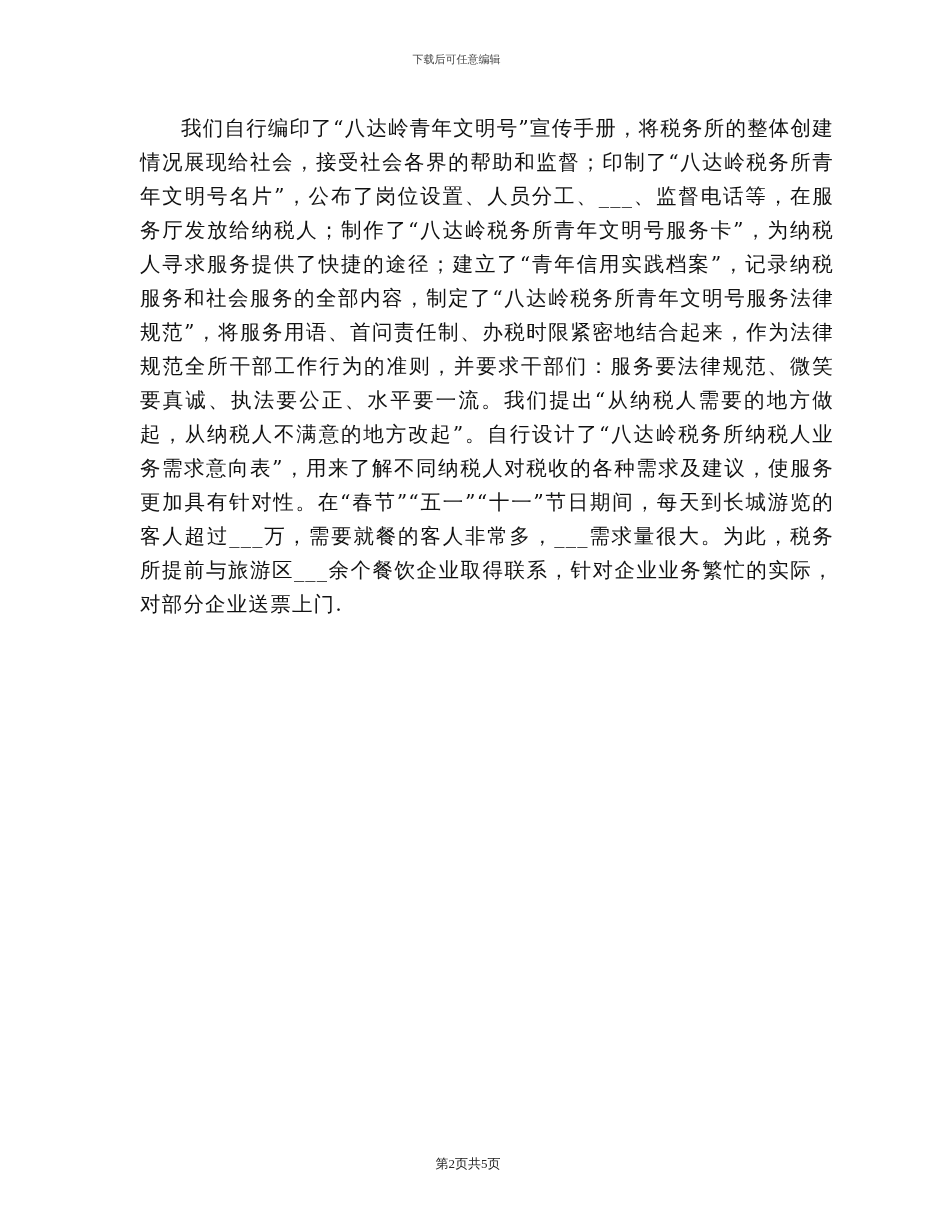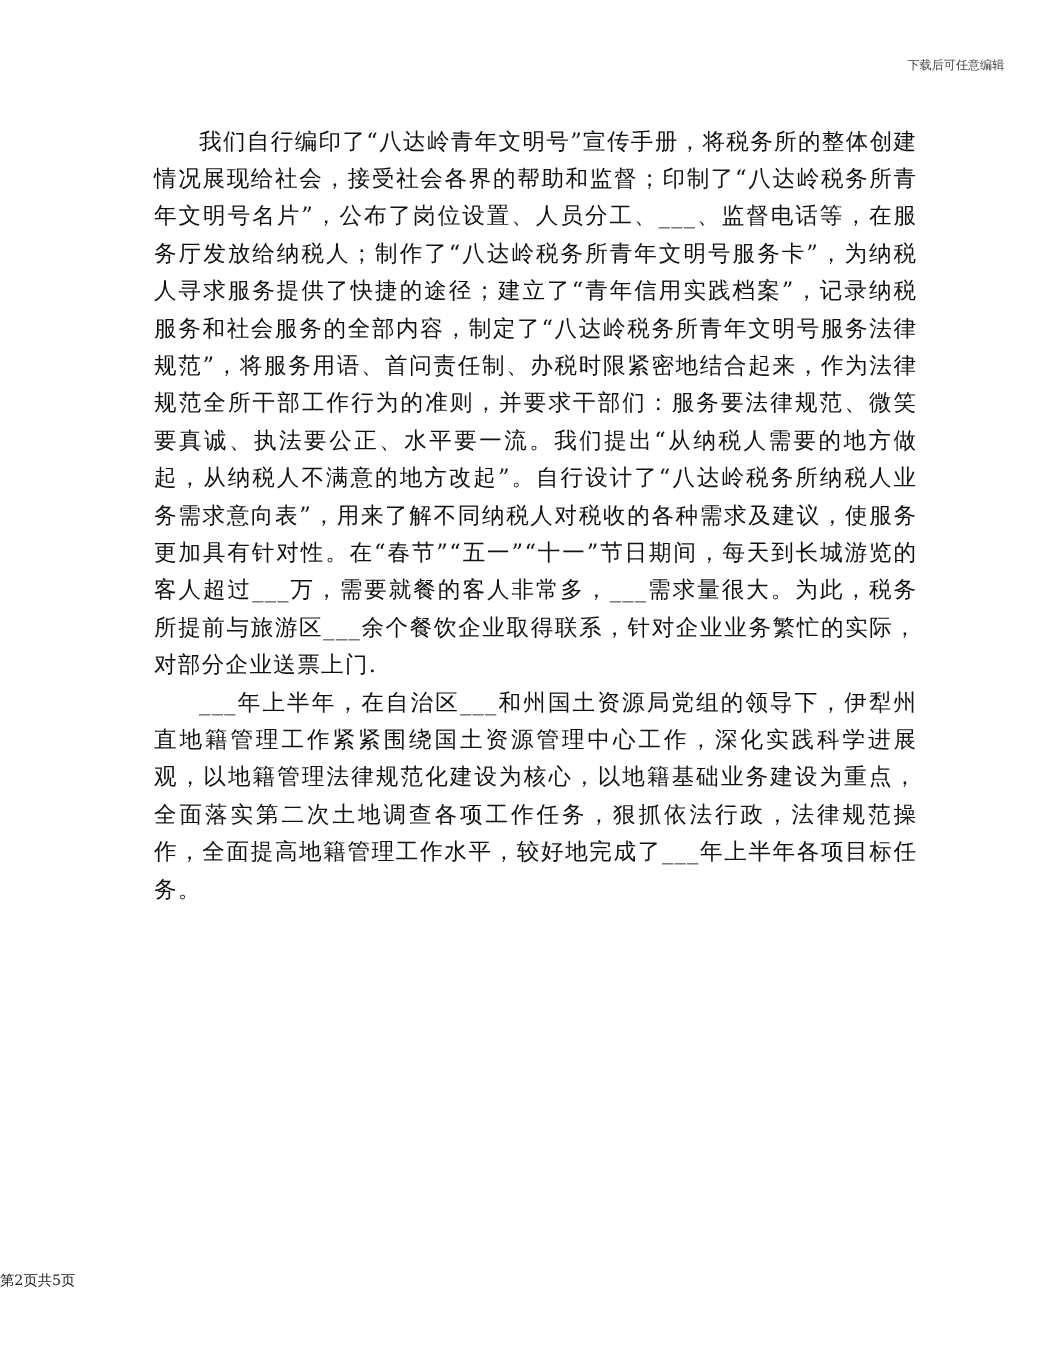--- a/index.html
+++ b/index.html
@@ -1,26 +1,25 @@
 <!DOCTYPE html>
 <html><head>
   <meta charset="utf-8">
   <style>
     html, body { margin: 0; padding: 0; background: #ffffff; }
     body { width: 950px; height: 1230px; position: relative; overflow: hidden; color: #111; font-family: "DejaVu Serif", "Liberation Serif", serif; }
-    .header { position: absolute; top: 52px; left: 0; width: 913px; text-align: right; font-size: 11px; color: #444; font-family: "DejaVu Sans", "Liberation Sans", sans-serif; }
-    .footer { position: absolute; top: 1155px; left: 0; width: 936px; font-size: 13px; color: #222; }
+    .header { position: absolute; top: 52px; left: 0; width: 913px; text-align: center; font-size: 11px; color: #444; font-family: "DejaVu Sans", "Liberation Sans", sans-serif; }
+    .footer { position: absolute; top: 1155px; left: 0; width: 936px; text-align: center; font-size: 13px; color: #222; font-family: Liberation Serif, serif; }
     .content { position: absolute; top: 111px; left: 140px; width: 694px; font-size: 20.5px; line-height: 34px; letter-spacing: 1.2px; text-align: justify; }
     .para { margin: 0; text-indent: 2em; }
     .title { margin: 0; text-align: center; font-weight: bold; font-size: 19px; line-height: 34px; }
     .heading { margin: 0; text-indent: 2em; font-weight: bold; font-size: 20.5px; line-height: 42px; }
   </style>
 </head>
 <body>
 
 <div class="header">下载后可任意编辑</div>
 
 <div class="content">
   <p class="para">我们自行编印了“八达岭青年文明号”宣传手册，将税务所的整体创建情况展现给社会，接受社会各界的帮助和监督；印制了“八达岭税务所青年文明号名片”，公布了岗位设置、人员分工、___、监督电话等，在服务厅发放给纳税人；制作了“八达岭税务所青年文明号服务卡”，为纳税人寻求服务提供了快捷的途径；建立了“青年信用实践档案”，记录纳税服务和社会服务的全部内容，制定了“八达岭税务所青年文明号服务法律规范”，将服务用语、首问责任制、办税时限紧密地结合起来，作为法律规范全所干部工作行为的准则，并要求干部们：服务要法律规范、微笑要真诚、执法要公正、水平要一流。我们提出“从纳税人需要的地方做起，从纳税人不满意的地方改起”。自行设计了“八达岭税务所纳税人业务需求意向表”，用来了解不同纳税人对税收的各种需求及建议，使服务更加具有针对性。在“春节”“五一”“十一”节日期间，每天到长城游览的客人超过___万，需要就餐的客人非常多，___需求量很大。为此，税务所提前与旅游区___余个餐饮企业取得联系，针对企业业务繁忙的实际，对部分企业送票上门.</p>
-  <p class="para">___年上半年，在自治区___和州国土资源局党组的领导下，伊犁州直地籍管理工作紧紧围绕国土资源管理中心工作，深化实践科学进展观，以地籍管理法律规范化建设为核心，以地籍基础业务建设为重点，全面落实第二次土地调查各项工作任务，狠抓依法行政，法律规范操作，全面提高地籍管理工作水平，较好地完成了___年上半年各项目标任务。</p>
 </div>
 
 <div class="footer">第2页共5页</div>
 
 </body></html>

